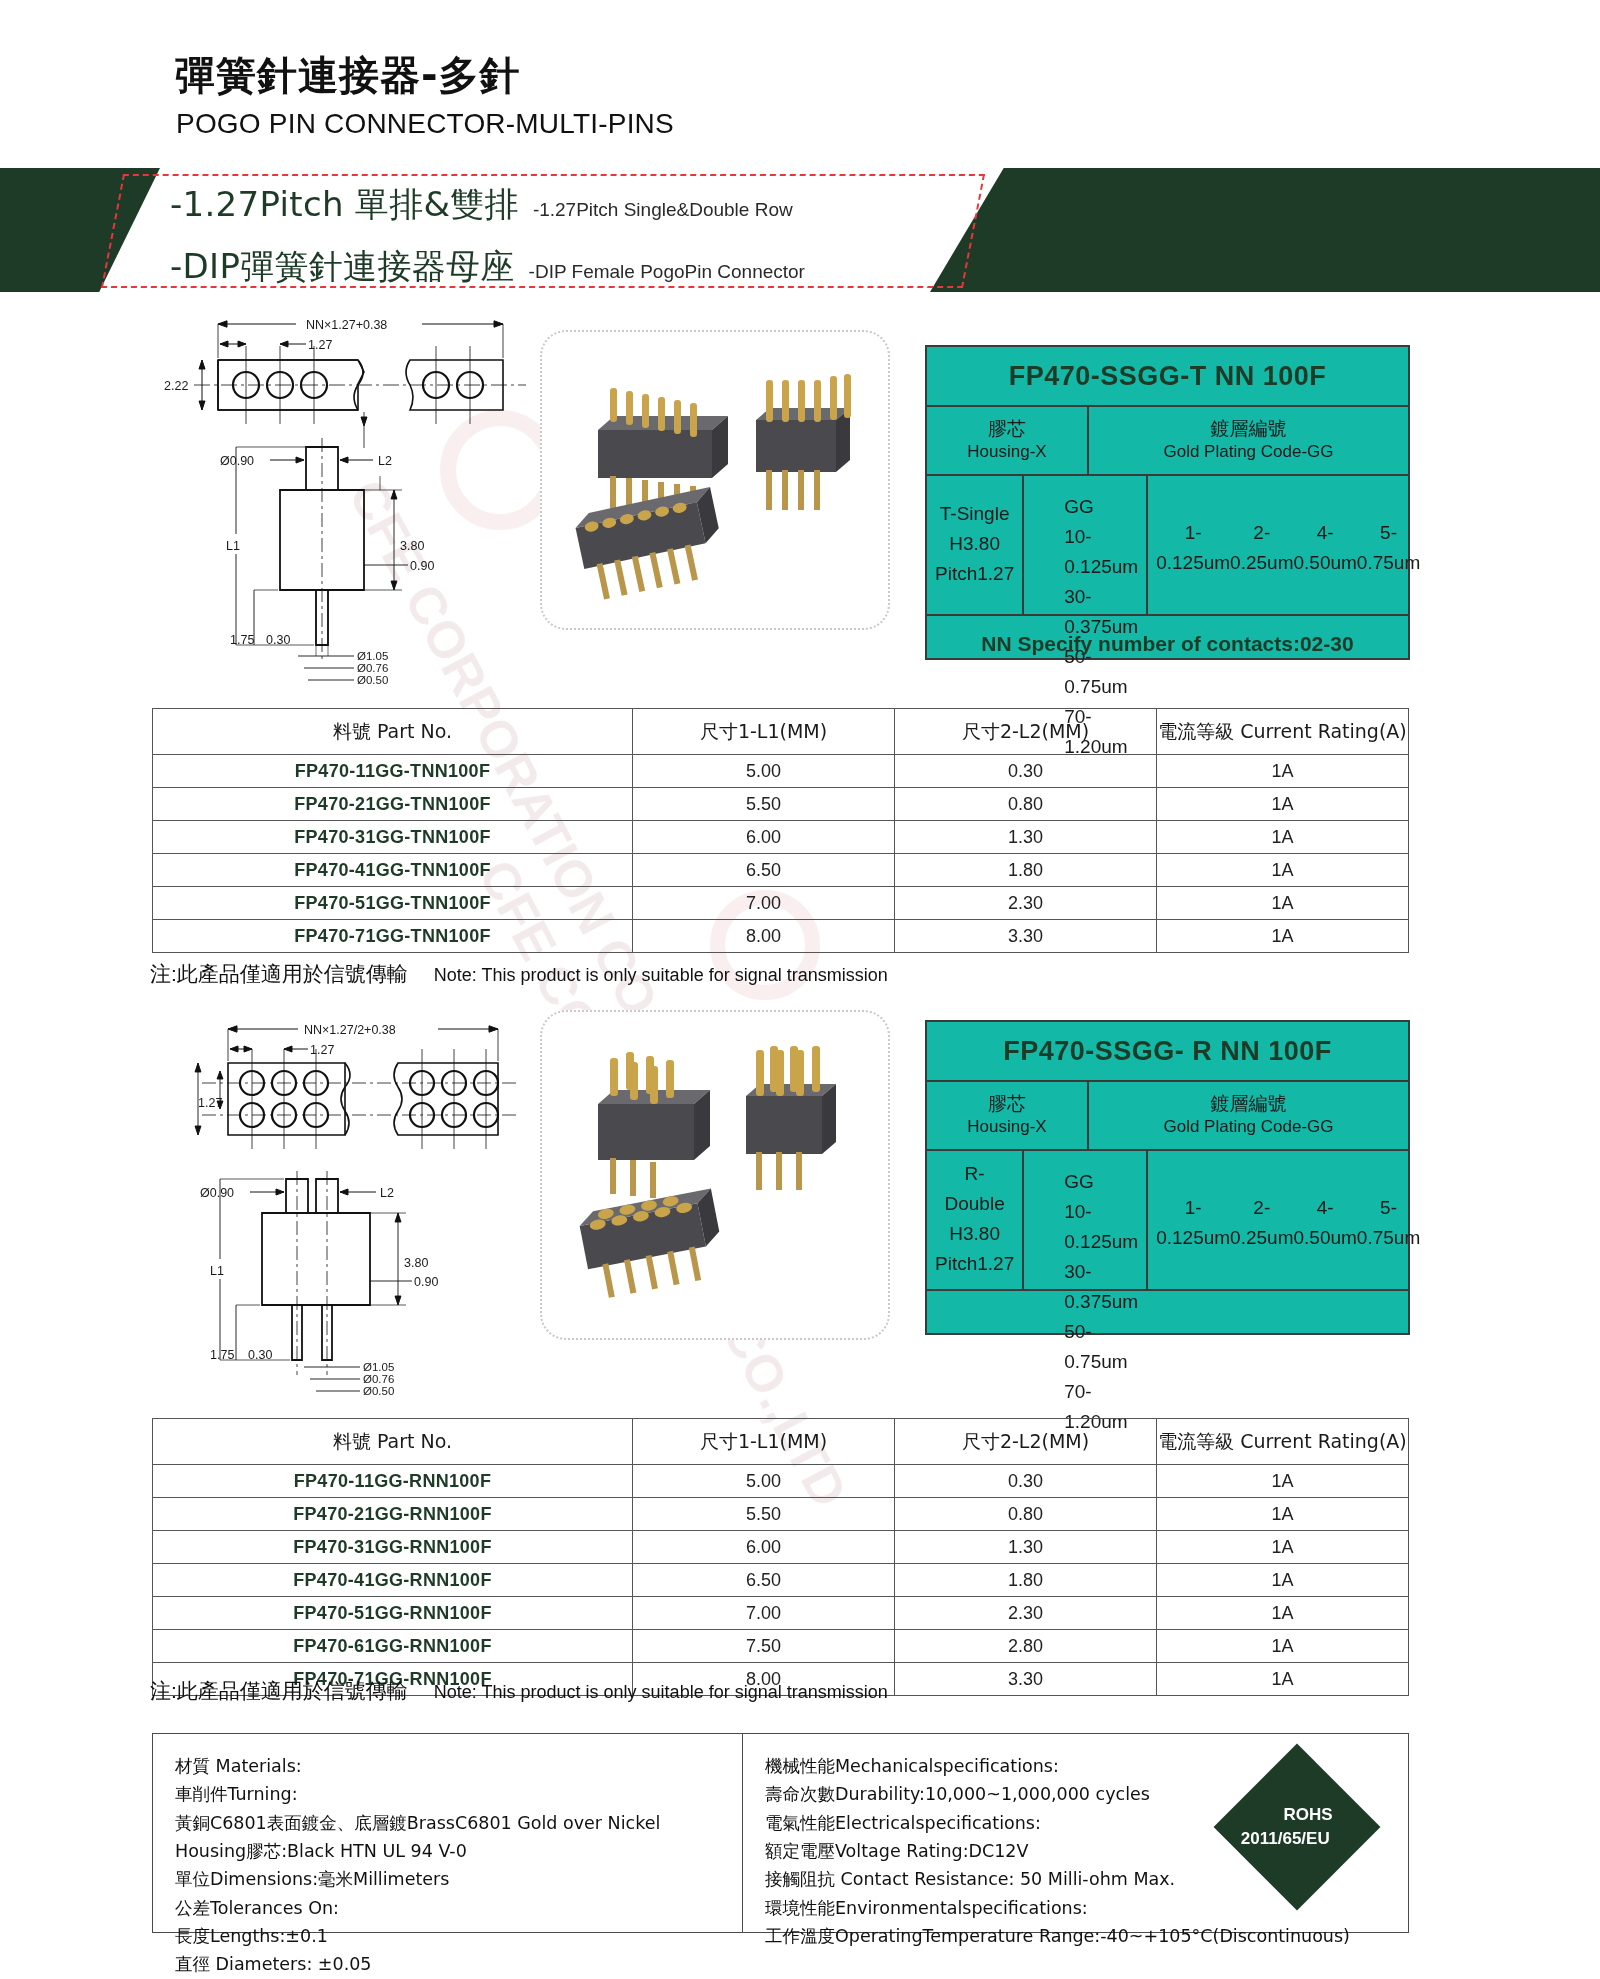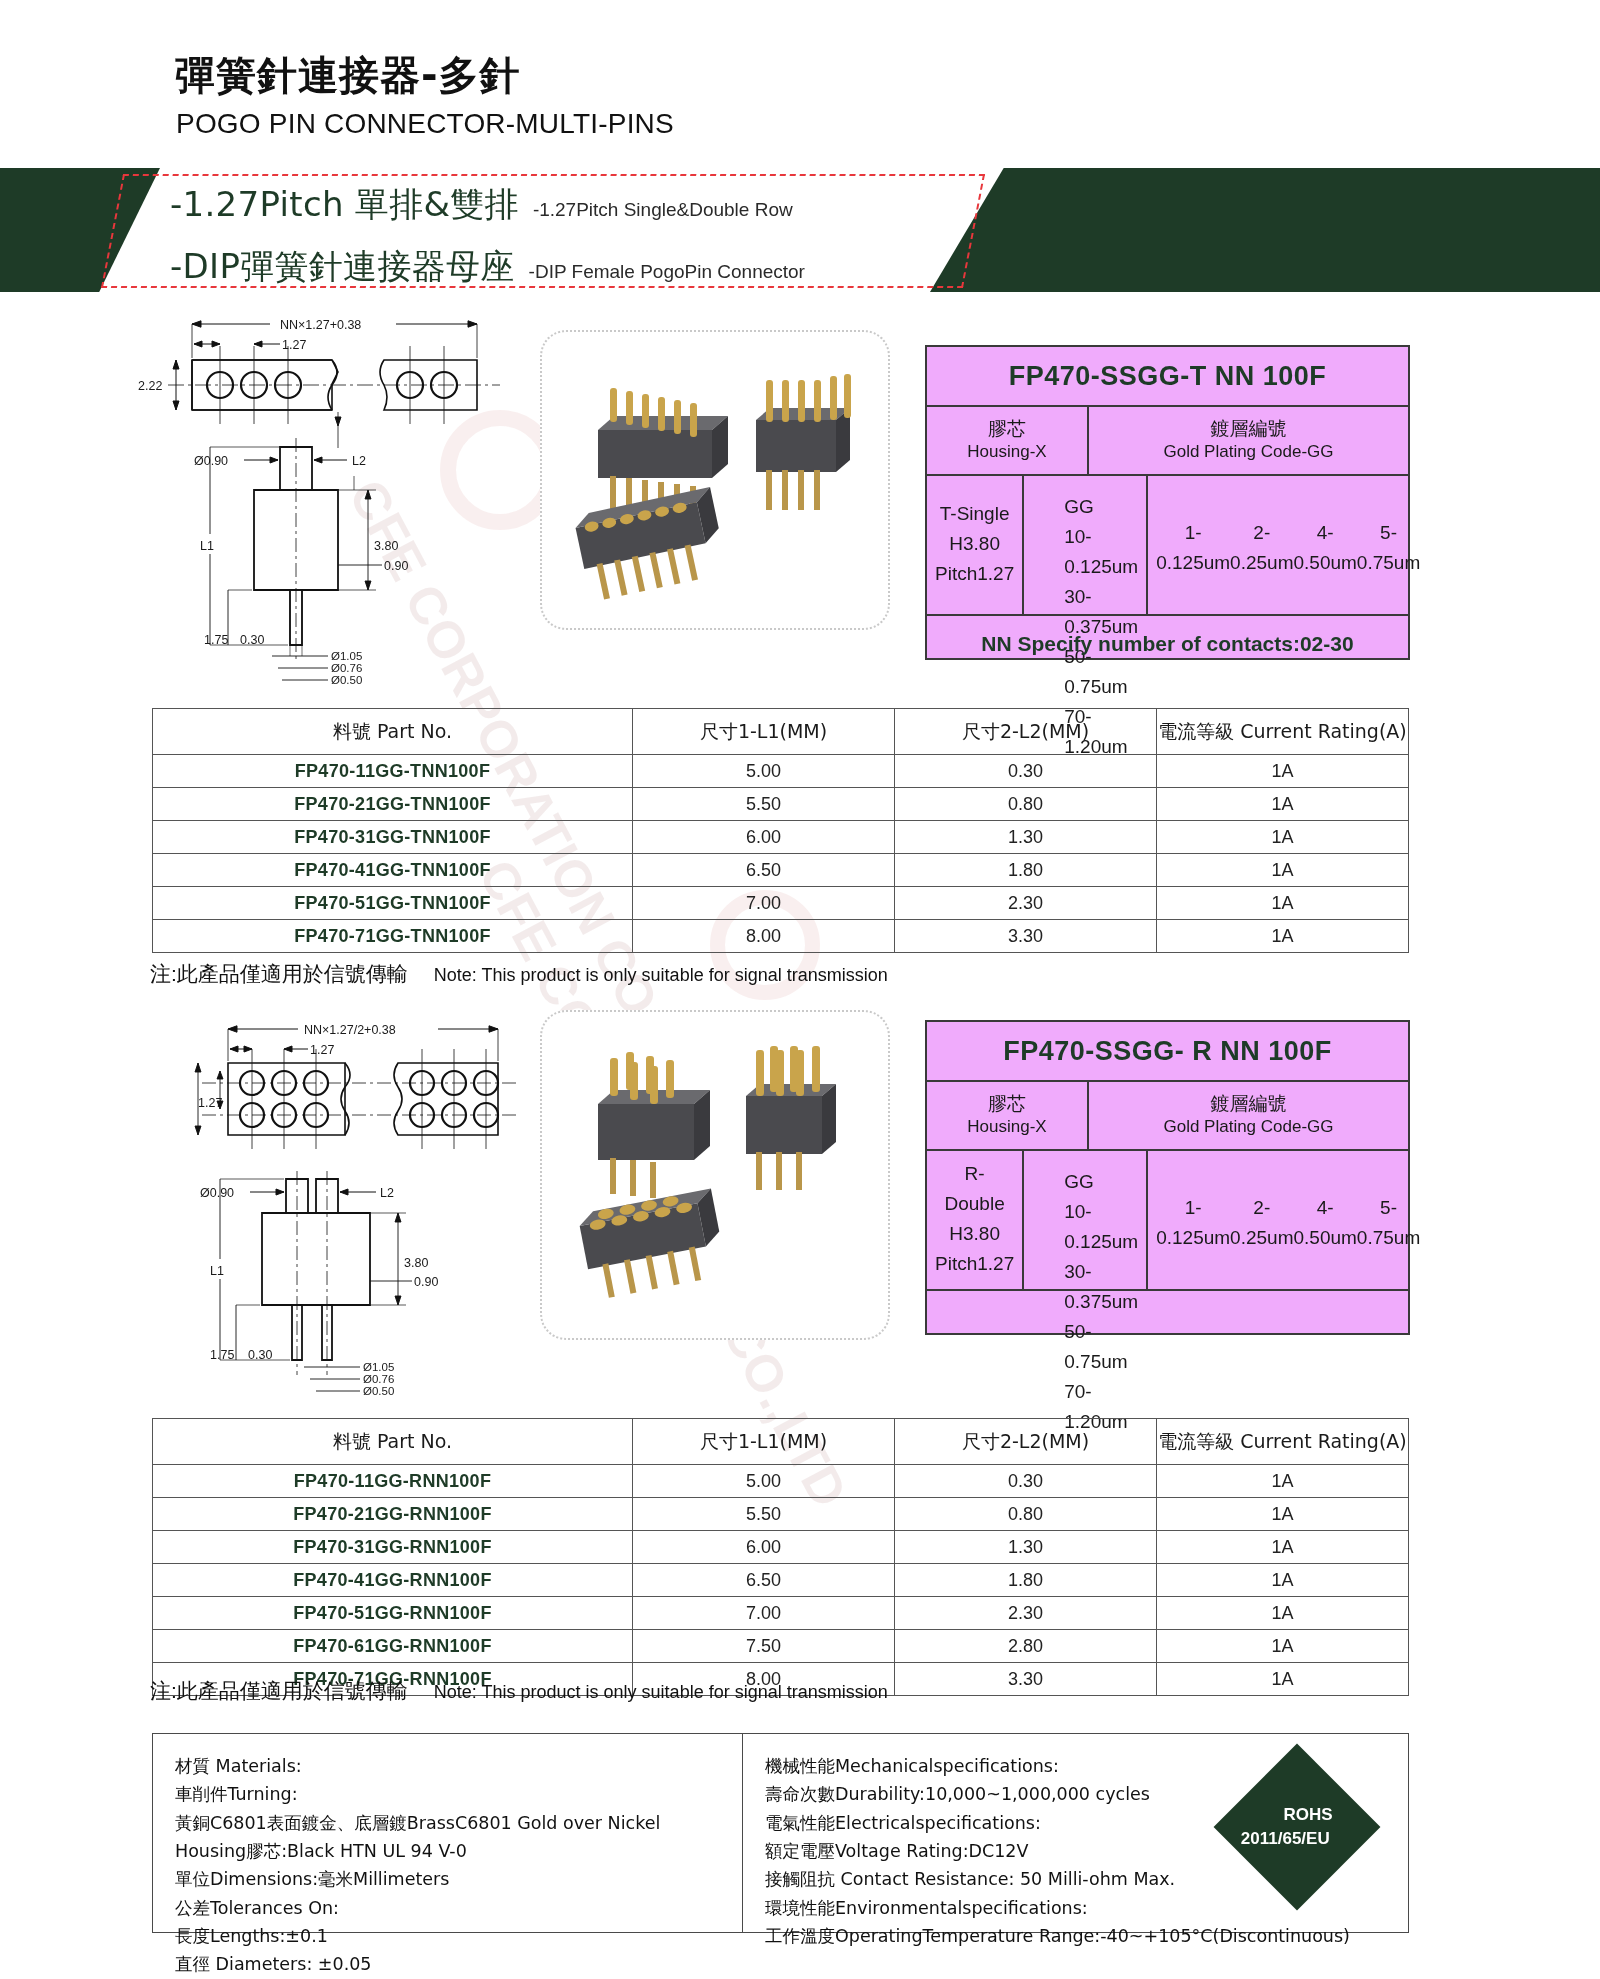--- a/index.html
+++ b/index.html
@@ -51,21 +51,21 @@
 
   
   .photo-panel {
     position: absolute;
     border: 2px dotted #c9c9c9; border-radius: 26px;
     background: #fff;
     overflow: hidden;
   }
 
   
-  .spec-table { position: absolute; border: 2px solid #3a3a3a; background: #f0abfc; }
+  .spec-table { position: absolute; border: 2px solid #3a3a3a; background: #14b8a6; }
   .spec-title {
     text-align: center; font-size: 27px; font-weight: 800; color: #1e3b27;
     letter-spacing: .5px; padding: 14px 0 13px;
     border-bottom: 2px solid #3a3a3a;
   }
   .spec-hrow { display: flex; border-bottom: 2px solid #3a3a3a; }
   .spec-hcell { padding: 9px 4px 10px; text-align: center; }
   .spec-hcell .zh { font-size: 19px; color: #1a1a1a; display: block; line-height: 1.3;
     font-family: "DejaVu Sans", "Liberation Sans", sans-serif; }
   .spec-hcell .en { font-size: 17px; color: #1a1a1a; display: block; line-height: 1.35; }
@@ -149,21 +149,21 @@
     <div class="hdr-line hdr-l1">
       <span class="hdr-zh-big">-1.27Pitch 單排&amp;雙排</span>
       <span class="hdr-en-small">-1.27Pitch Single&amp;Double Row</span>
     </div>
     <div class="hdr-line hdr-l2">
       <span class="hdr-zh-big">-DIP彈簧針連接器母座</span>
       <span class="hdr-en-small">-DIP Female PogoPin Connector</span>
     </div>
   </div>
 
-  <div class="drawing" style="left:132px; top:300px;">
+  <div class="drawing" style="left:158px; top:300px;">
     <svg width="420" height="395" viewBox="0 0 420 395">
       <g stroke="#111" fill="none" stroke-width="1.6">
 
         <path d="M60 60 L200 60 L206 72 L200 84 L200 110 L60 110 Z"></path>
         <path d="M60 60 L200 60 M60 110 L200 110 M60 60 L60 110"></path>
 
         <path d="M200 60 Q210 72 200 85 Q192 97 200 110"></path>
 
         <path d="M252 60 Q244 72 252 85 Q258 97 252 110 L345 110 L345 60 Z"></path>
       </g>

